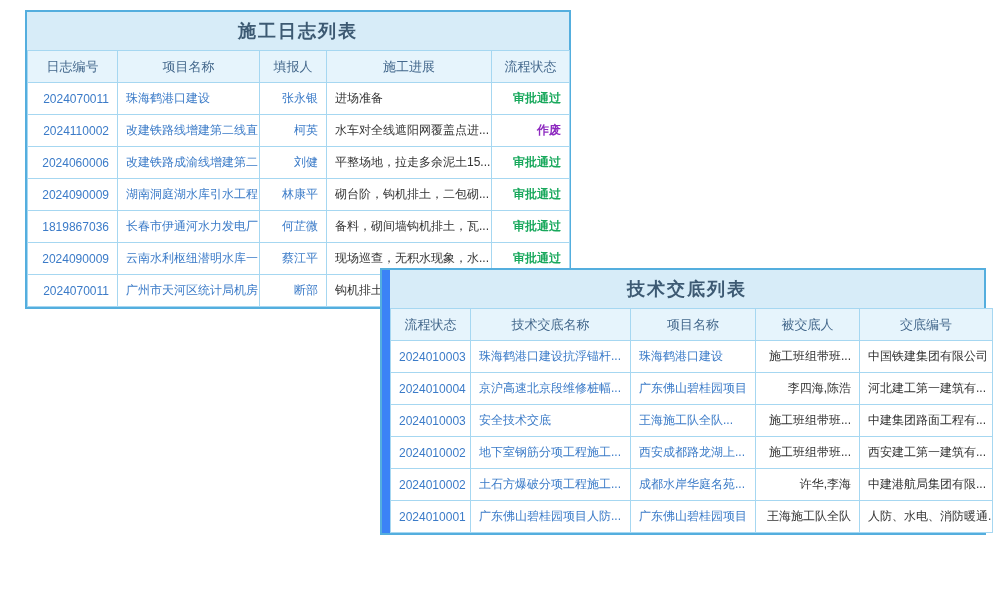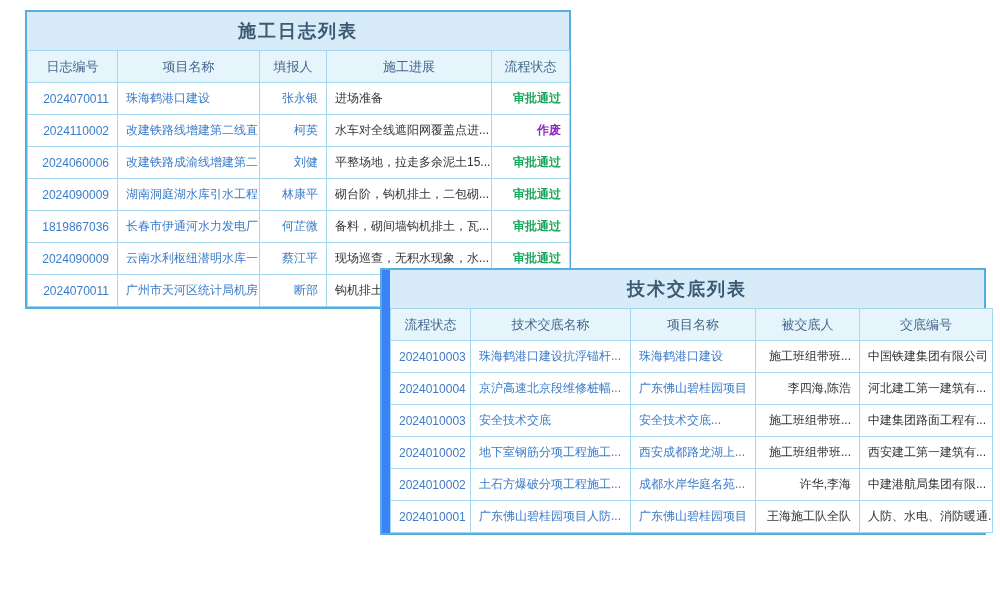--- a/index.html
+++ b/index.html
@@ -175,21 +175,21 @@
           <td class="left link">京沪高速北京段维修桩幅...</td>
           <td class="left link">广东佛山碧桂园项目</td>
           <td class="center">李四海,陈浩</td>
           <td class="center">河北建工第一建筑有...</td>
         </tr>
 
 
         <tr>
           <td class="center link">2024010003</td>
           <td class="left link">安全技术交底</td>
-          <td class="left link">安全技术交底...</td>
+          <td class="left link">王海施工队全队...</td>
           <td class="center">施工班组带班...</td>
           <td class="center">中建集团路面工程有...</td>
         </tr>
 
 
         <tr>
           <td class="center link">2024010002</td>
           <td class="left link">地下室钢筋分项工程施工...</td>
           <td class="left link">西安成都路龙湖上...</td>
           <td class="center">施工班组带班...</td>

